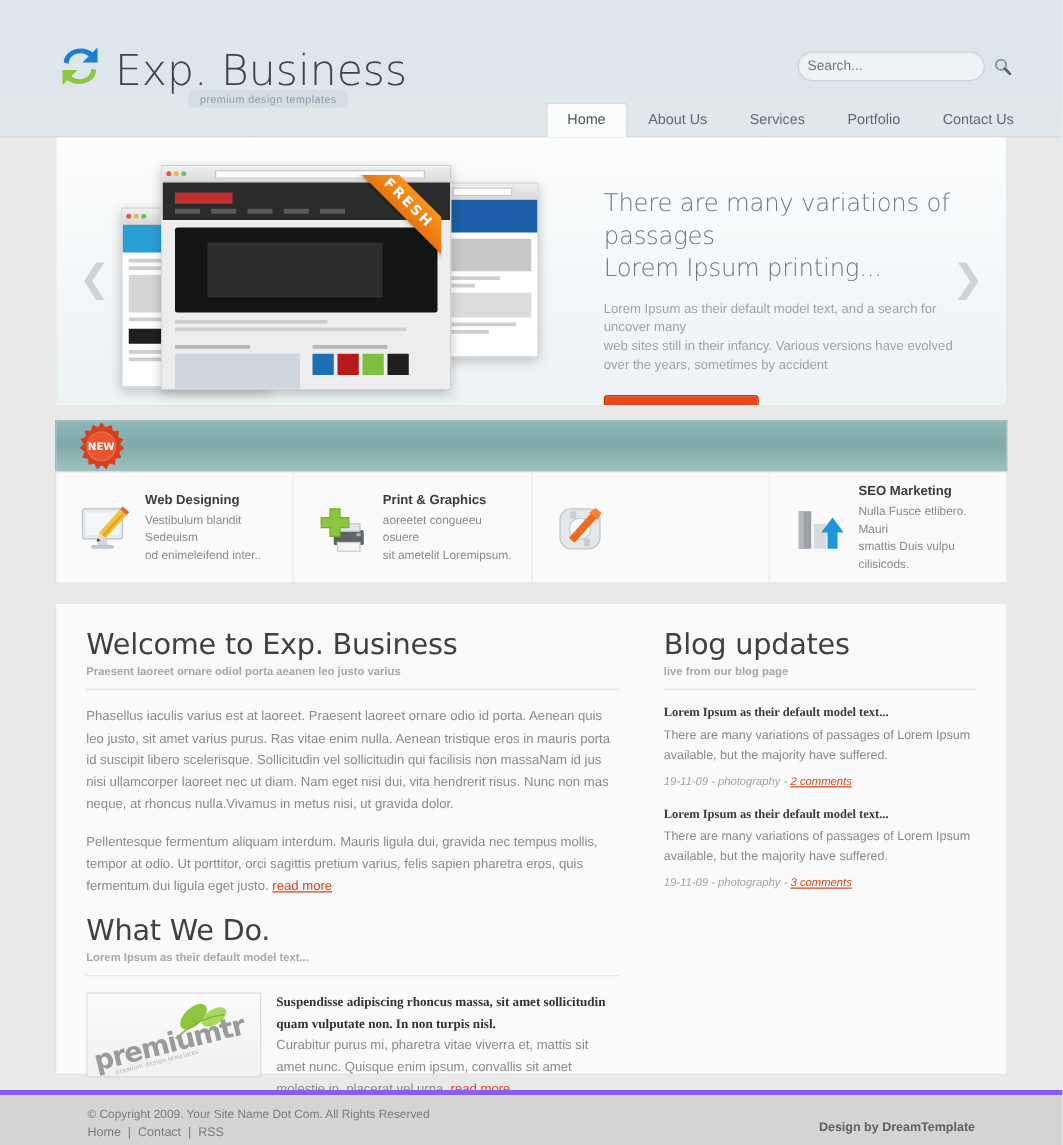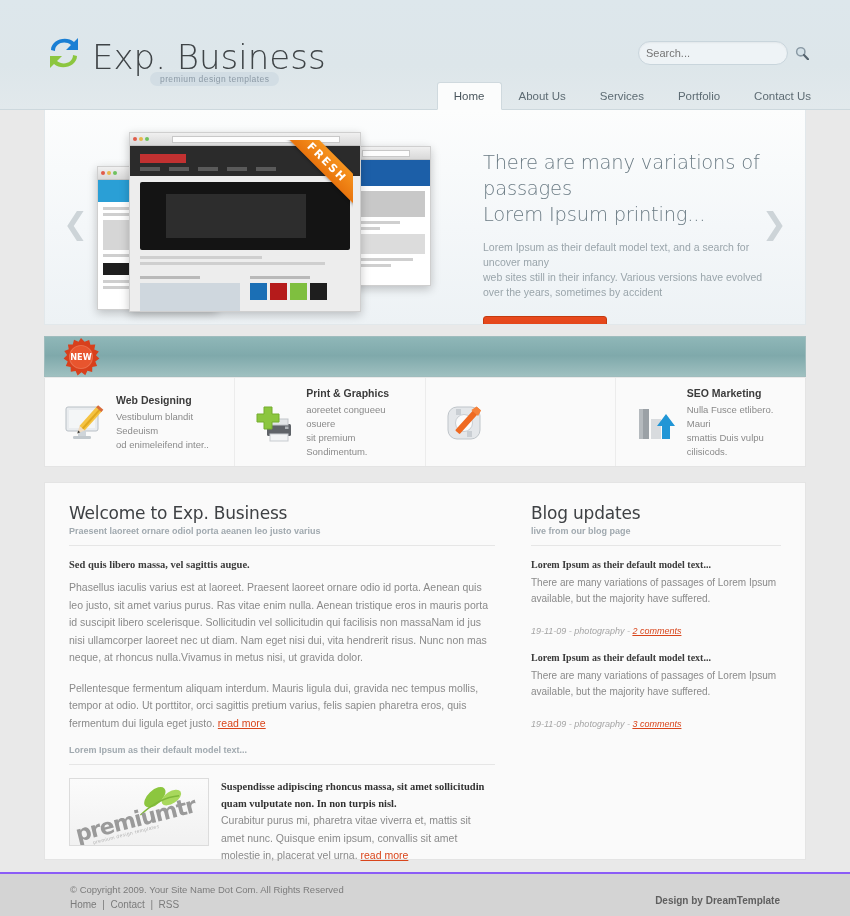--- a/index.html
+++ b/index.html
@@ -184,21 +184,21 @@
   .content {
     position: absolute; left: 44px; top: 482px;
     width: 762px; height: 378px;
     background: #fafafa; border: 1px solid #e4e4e4;
     display: flex;
   }
   .col-main { width: 470px; padding: 20px 20px 0 24px; }
   .col-side { flex: 1; padding: 20px 24px 0 16px; }
 
   .sec-title {
-    font-size: 17px; color: #3e4144; font-weight: normal;
+    font-size: 23px; color: #3e4144; font-weight: normal;
     font-family: "DejaVu Sans", sans-serif; letter-spacing: -.2px;
   }
   .sec-sub { font-size: 9px; color: #a0a9af; margin-top: 3px; font-weight: bold; }
   .rule { height:1px; background:#e6e6e6; margin: 9px 0 13px 0; }
 
   .lead { font-size: 10.5px; font-weight: bold; color: #3b3b3b; font-family: "Liberation Serif", serif; margin-bottom: 9px; }
   .para { font-size: 10.5px; color: #8a8a8a; line-height: 17.5px; margin: 0 0 13px 0; }
   a.more { color: #d9451b; text-decoration: underline; cursor: pointer; }
 
   .what-row { display: flex; margin-top: 4px; }
@@ -217,28 +217,28 @@
     position: absolute; left: 22px; top: 52px;
     font-size: 5px; color: #b5b5b5; transform: rotate(-14deg);
     letter-spacing: .4px;
   }
   .what-body { }
   .what-lead { font-size: 10.5px; font-weight: bold; color: #333; font-family: "Liberation Serif", serif; line-height: 17px; margin-bottom: 0; }
 
   .blog-item { margin-bottom: 16px; }
   .blog-title { font-size: 10px; font-weight: bold; color: #3b3b3b; font-family: "Liberation Serif", serif; margin-bottom: 5px; }
   .blog-text { font-size: 10px; color: #8a8a8a; line-height: 16px; }
-  .blog-meta { font-size: 9px; color: #a5a5a5; font-style: italic; margin-top: 19px; }
+  .blog-meta { font-size: 9px; color: #a5a5a5; font-style: italic; margin-top: 7px; }
   .blog-meta a { color: #d9451b; text-decoration: underline; font-style: italic; cursor:pointer; }
 
   
   .footer {
     position: absolute; left: 0; top: 872px;
     width: 850px; height: 44px;
-    background: #d4d4d4; border-top: 2px solid #8b5cf6;
+    background: #d4d4d4; border-top: 4px solid #8b5cf6;
   }
   .footer-left { position: absolute; left: 70px; top: 10px; }
   .fl-copy { font-size: 9.5px; color: #7b7b7b; }
   .fl-links { font-size: 10px; color: #7b7b7b; margin-top: 4px; }
   .fl-links span { cursor: pointer; }
   .footer-right {
     position: absolute; right: 70px; top: 21px;
     font-size: 10px; color: #5f5f5f; font-weight: bold;
   }
 </style>
@@ -438,21 +438,21 @@
           <rect x="19" y="19" width="18" height="6" fill="#e3e6e8" stroke="#c2c6ca"></rect>
           <rect x="19" y="34" width="18" height="7" fill="#f2f4f5" stroke="#c8ccd0"></rect>
           <rect x="34" y="26.5" width="3.5" height="2.5" fill="#aeb3b7"></rect>
           <polygon points="6,14 13,14 13,7 21,7 21,14 28,14 28,22 21,22 21,29 13,29 13,22 6,22" fill="#8cc63f" stroke="#74ad2e" stroke-width="1"></polygon>
         </svg>
       </div>
       <div class="svc-txt">
         <div class="svc-title">Print &amp; Graphics</div>
         <div class="svc-desc">
           <div>aoreetet congueeu osuere</div>
-          <div>sit premium Sondimentum.</div>
+          <div>sit ametelit Loremipsum.</div>
         </div>
       </div>
     </div>
 
     <div class="svc">
       <div class="svc-icon">
         <svg width="46" height="46" viewBox="0 0 46 46">
           <rect x="6" y="7" width="32" height="32" rx="9" fill="#e4e7ea" stroke="#bfc5ca"></rect>
           <circle cx="22" cy="23" r="8.5" fill="#fafbfb" stroke="#c8cdd2"></circle>
           <rect x="14" y="9" width="5" height="6" fill="#c9ced3"></rect>
@@ -484,24 +484,24 @@
     </div>
   </div>
 
   <div class="content">
 
     <div class="col-main">
       <div class="sec-title">Welcome to Exp. Business</div>
       <div class="sec-sub">Praesent laoreet ornare odiol porta aeanen leo justo varius</div>
       <div class="rule"></div>
 
-      <div class="lead">Sed quis libero massa, vel sagittis augue.</div>
       <p class="para">Phasellus iaculis varius est at laoreet. Praesent laoreet ornare odio id porta. Aenean quis leo justo, sit amet varius purus. Ras vitae enim nulla. Aenean tristique eros in mauris porta id suscipit libero scelerisque. Sollicitudin vel sollicitudin qui facilisis non massaNam id jus nisi ullamcorper laoreet nec ut diam. Nam eget nisi dui, vita hendrerit risus. Nunc non mas neque, at rhoncus nulla.Vivamus in metus nisi, ut gravida dolor.</p>
       <p class="para"><span>Pellentesque fermentum aliquam interdum. Mauris ligula dui, gravida nec tempus mollis, tempor at odio. Ut porttitor, orci sagittis pretium varius, felis sapien pharetra eros, quis fermentum dui ligula eget justo. </span><a class="more">read more</a></p>
 
+      <div class="sec-title" style="margin-top:14px">What We Do.</div>
       <div class="sec-sub">Lorem Ipsum as their default model text...</div>
       <div class="rule"></div>
 
       <div class="what-row">
         <div class="thumb">
           <svg width="140" height="68" viewBox="0 0 140 68" style="position:absolute;left:0;top:0">
             <g transform="rotate(-13 70 34)">
               <ellipse cx="88" cy="22" rx="13" ry="7" fill="#8cc63f" transform="rotate(-30 88 22)"></ellipse>
               <ellipse cx="104" cy="26" rx="11" ry="6" fill="#a8d85c" transform="rotate(-20 104 26)"></ellipse>
               <path d="M70 36 C84 28, 98 24, 112 26" stroke="#7fb83a" stroke-width="1.3" fill="none"></path>

